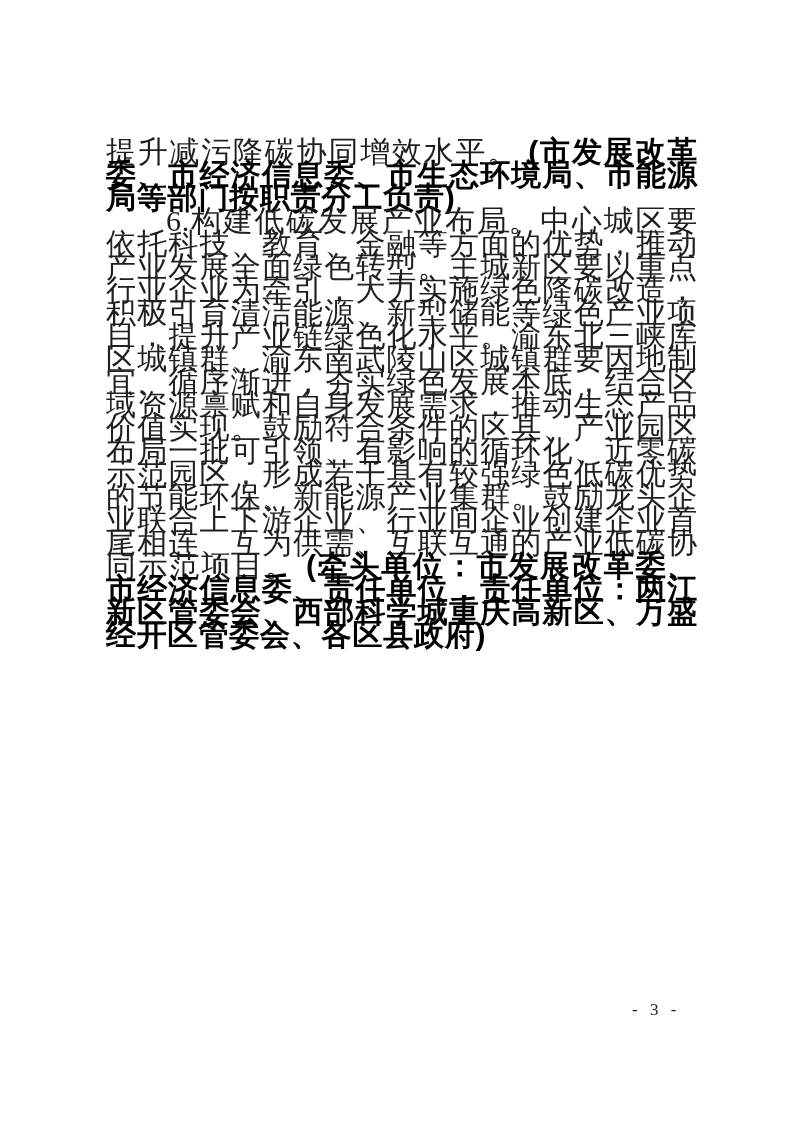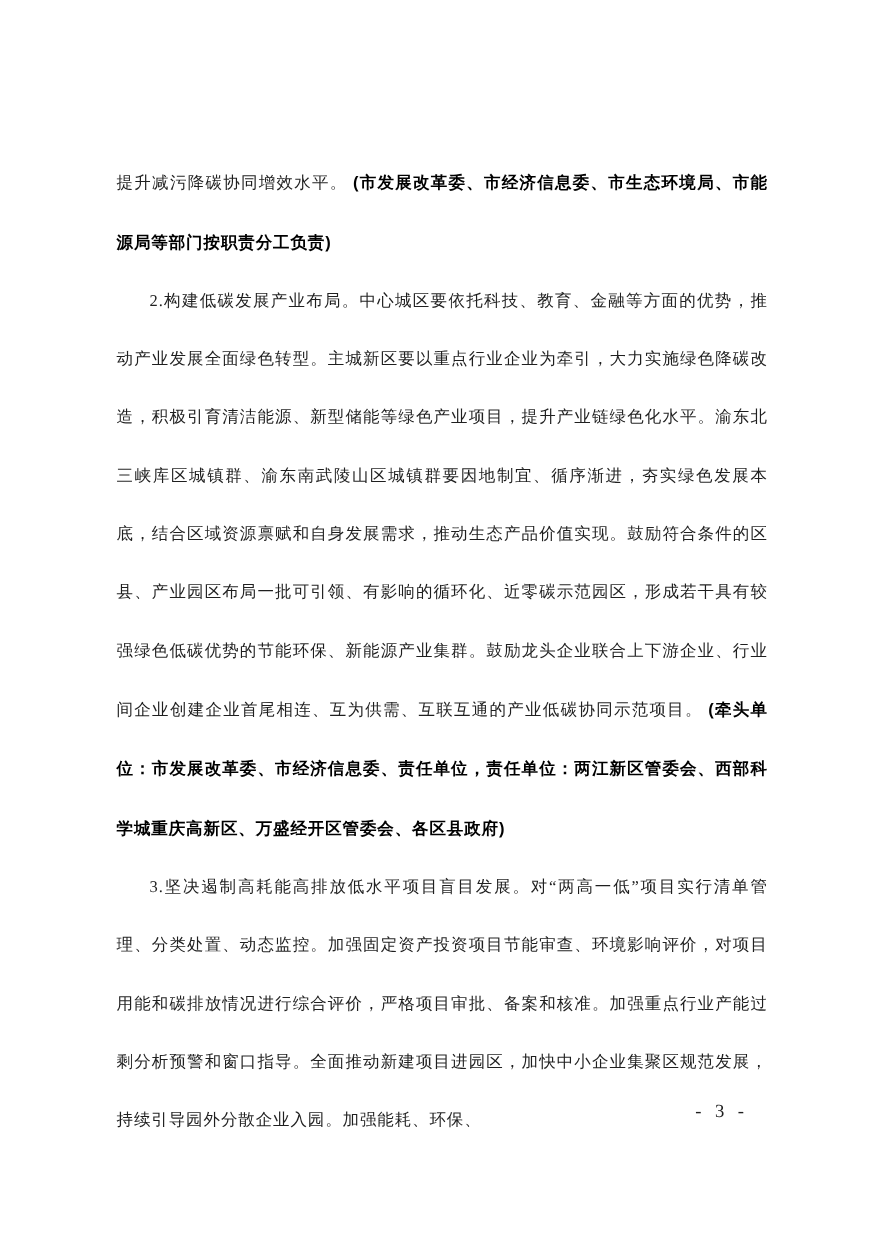--- a/index.html
+++ b/index.html
@@ -17,22 +17,22 @@
     font-family: "Liberation Serif", serif;
   }
   .content {
     position: absolute;
     left: 106px;
     top: 140px;
     width: 592px;
   }
   .para {
     margin: 0;
-    font-size: 15px;
-    line-height: 53px;
+    font-size: 30px;
+    line-height: 23px;
     letter-spacing: 0.8px;
     color: #1f1f1f;
     text-align: justify;
     text-justify: inter-character;
   }
   .para.indented {
     text-indent: 2em;
   }
   .run-regular {
     font-family: "Liberation Serif", serif;
@@ -59,24 +59,21 @@
 
 <div class="page">
   <div class="content">
 
     <p class="para">
       <span class="run-regular">提升减污降碳协同增效水平。</span>
       <span class="run-bold">(市发展改革委、市经济信息委、市生态环境局、市能源局等部门按职责分工负责)</span>
     </p>
 
     <p class="para indented">
-      <span class="run-regular">2.构建低碳发展产业布局。中心城区要依托科技、教育、金融等方面的优势，推动产业发展全面绿色转型。主城新区要以重点行业企业为牵引，大力实施绿色降碳改造，积极引育清洁能源、新型储能等绿色产业项目，提升产业链绿色化水平。渝东北三峡库区城镇群、渝东南武陵山区城镇群要因地制宜、循序渐进，夯实绿色发展本底，结合区域资源禀赋和自身发展需求，推动生态产品价值实现。鼓励符合条件的区县、产业园区布局一批可引领、有影响的循环化、近零碳示范园区，形成若干具有较强绿色低碳优势的节能环保、新能源产业集群。鼓励龙头企业联合上下游企业、行业间企业创建企业首尾相连、互为供需、互联互通的产业低碳协同示范项目。</span>
+      <span class="run-regular">6.构建低碳发展产业布局。中心城区要依托科技、教育、金融等方面的优势，推动产业发展全面绿色转型。主城新区要以重点行业企业为牵引，大力实施绿色降碳改造，积极引育清洁能源、新型储能等绿色产业项目，提升产业链绿色化水平。渝东北三峡库区城镇群、渝东南武陵山区城镇群要因地制宜、循序渐进，夯实绿色发展本底，结合区域资源禀赋和自身发展需求，推动生态产品价值实现。鼓励符合条件的区县、产业园区布局一批可引领、有影响的循环化、近零碳示范园区，形成若干具有较强绿色低碳优势的节能环保、新能源产业集群。鼓励龙头企业联合上下游企业、行业间企业创建企业首尾相连、互为供需、互联互通的产业低碳协同示范项目。</span>
       <span class="run-bold">(牵头单位：市发展改革委、市经济信息委、责任单位，责任单位：两江新区管委会、西部科学城重庆高新区、万盛经开区管委会、各区县政府)</span>
     </p>
 
-    <p class="para indented">
-      <span class="run-regular">3.坚决遏制高耗能高排放低水平项目盲目发展。对“两高一低”项目实行清单管理、分类处置、动态监控。加强固定资产投资项目节能审查、环境影响评价，对项目用能和碳排放情况进行综合评价，严格项目审批、备案和核准。加强重点行业产能过剩分析预警和窗口指导。全面推动新建项目进园区，加快中小企业集聚区规范发展，持续引导园外分散企业入园。加强能耗、环保、</span>
-    </p>
 
   </div>
 
   <div class="page-number">- 3 -</div>
 </div>
 
 </body></html>

